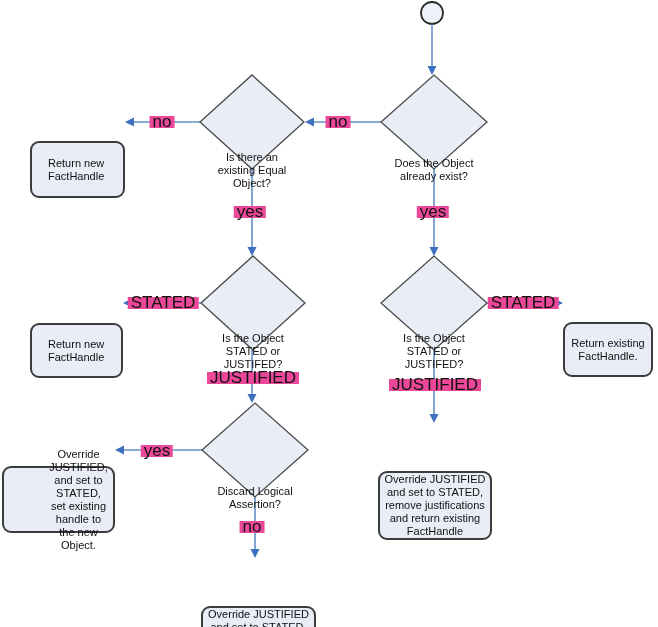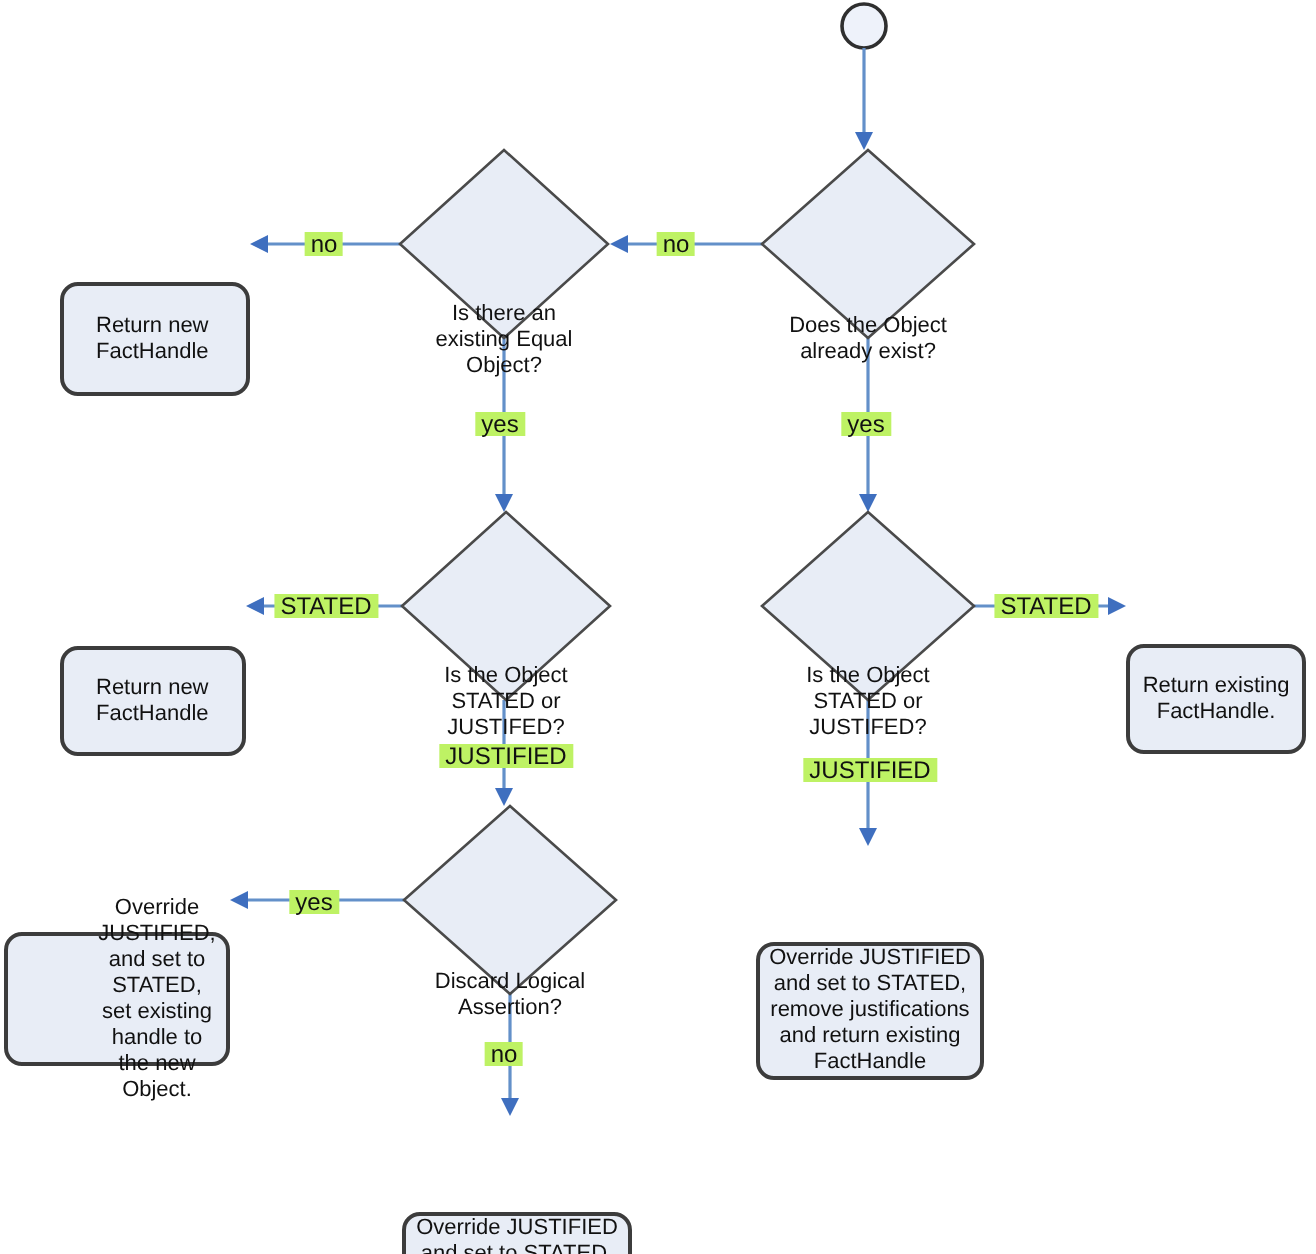--- a/index.html
+++ b/index.html
@@ -23,22 +23,22 @@
   .diamond{fill:var(--node-fill);stroke:var(--diamond-border);stroke-width:1.3;}
   .start-circle{fill:var(--start-fill);stroke:#2f2f2f;stroke-width:1.8;}
   .node{
     position:absolute;box-sizing:border-box;display:flex;align-items:center;justify-content:center;
     text-align:center;white-space:pre-line;font-size:11px;line-height:13px;color:var(--text);margin-top:48px;
   }
   .box{background:var(--node-fill);border:2px solid var(--box-border);border-radius:9px;}
   .align-left{justify-content:flex-start;text-align:left;padding-left:16px;}
   .dtext{background:transparent;}
   .edge-label{
-    position:absolute;transform:translate(-50%,-50%);background:#bef264;
-    padding:0 3px;font-size:12px;line-height:12px;color:var(--text);white-space:nowrap;
+    position:absolute;transform:translate(-50%,-50%);background:#ec4899;
+    padding:0 3px;font-size:17px;line-height:12px;color:var(--text);white-space:nowrap;
   }
 </style>
 </head>
 <body>
 
 <div class="canvas">
 
   <svg class="layer" width="658" height="627" viewBox="0 0 658 627">
 
     <circle class="start-circle" cx="432" cy="13" r="11"></circle>

